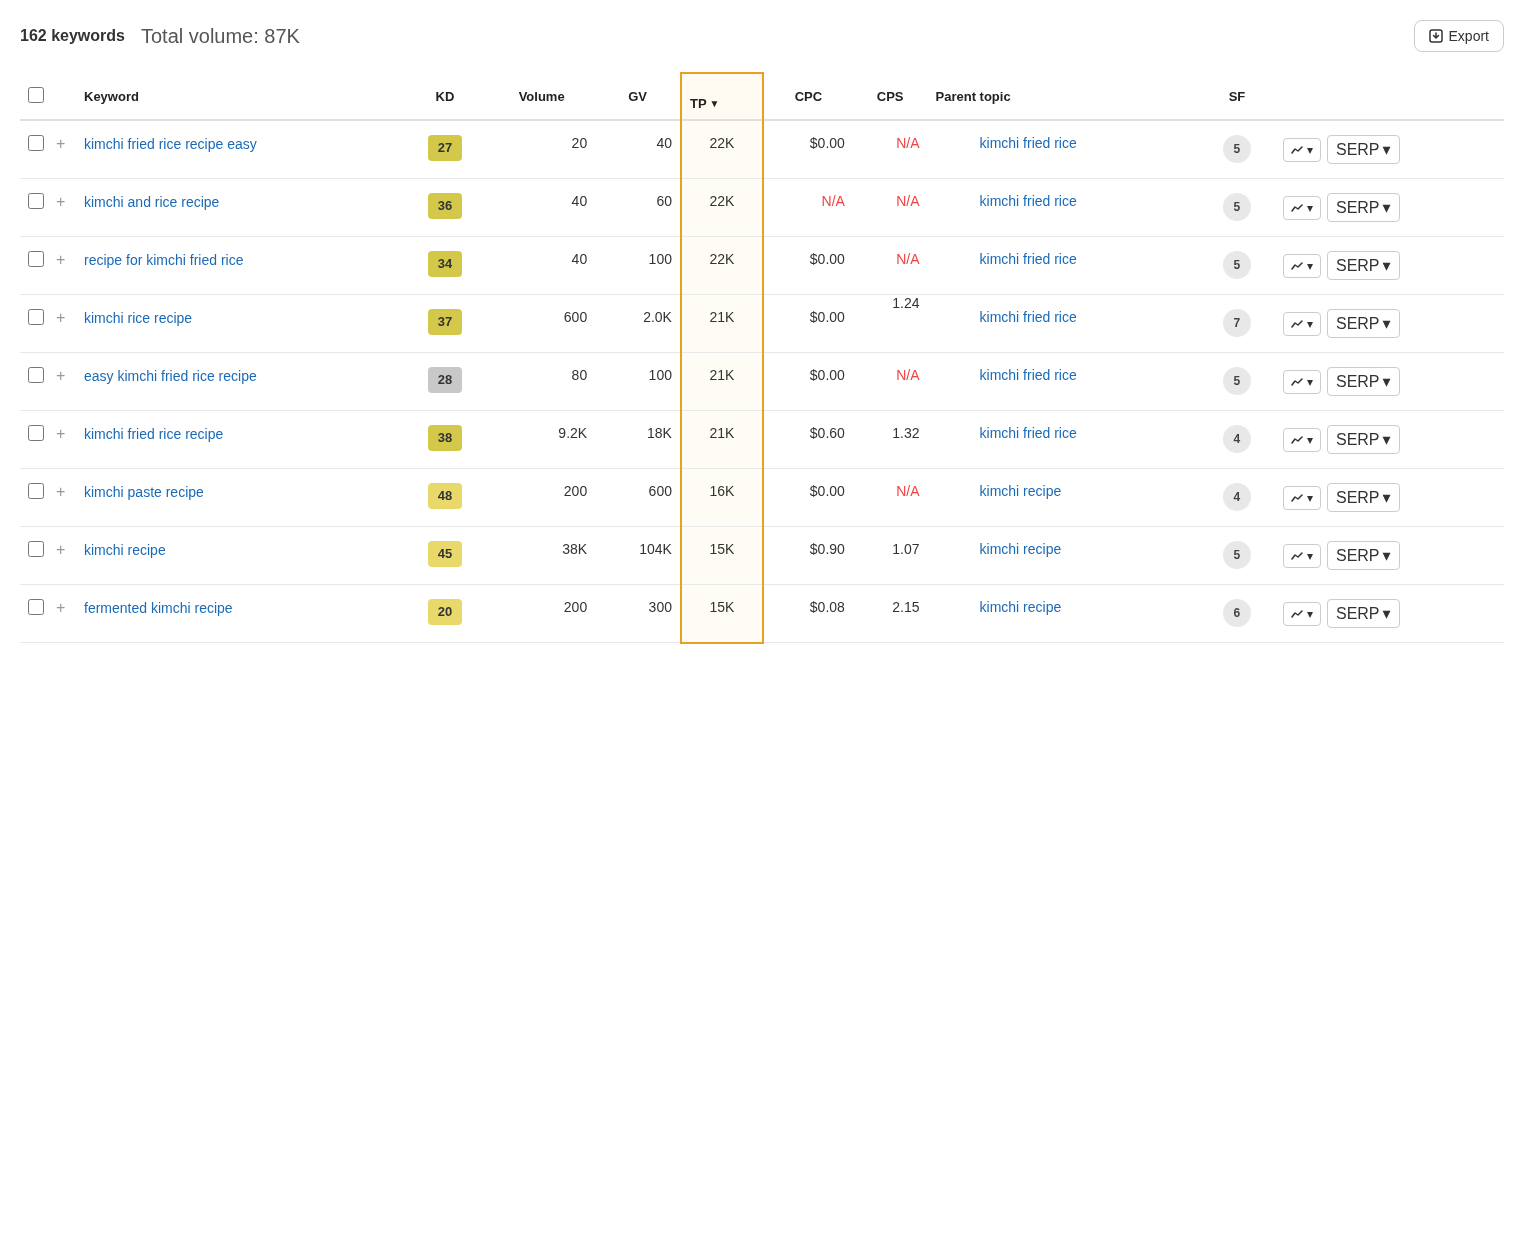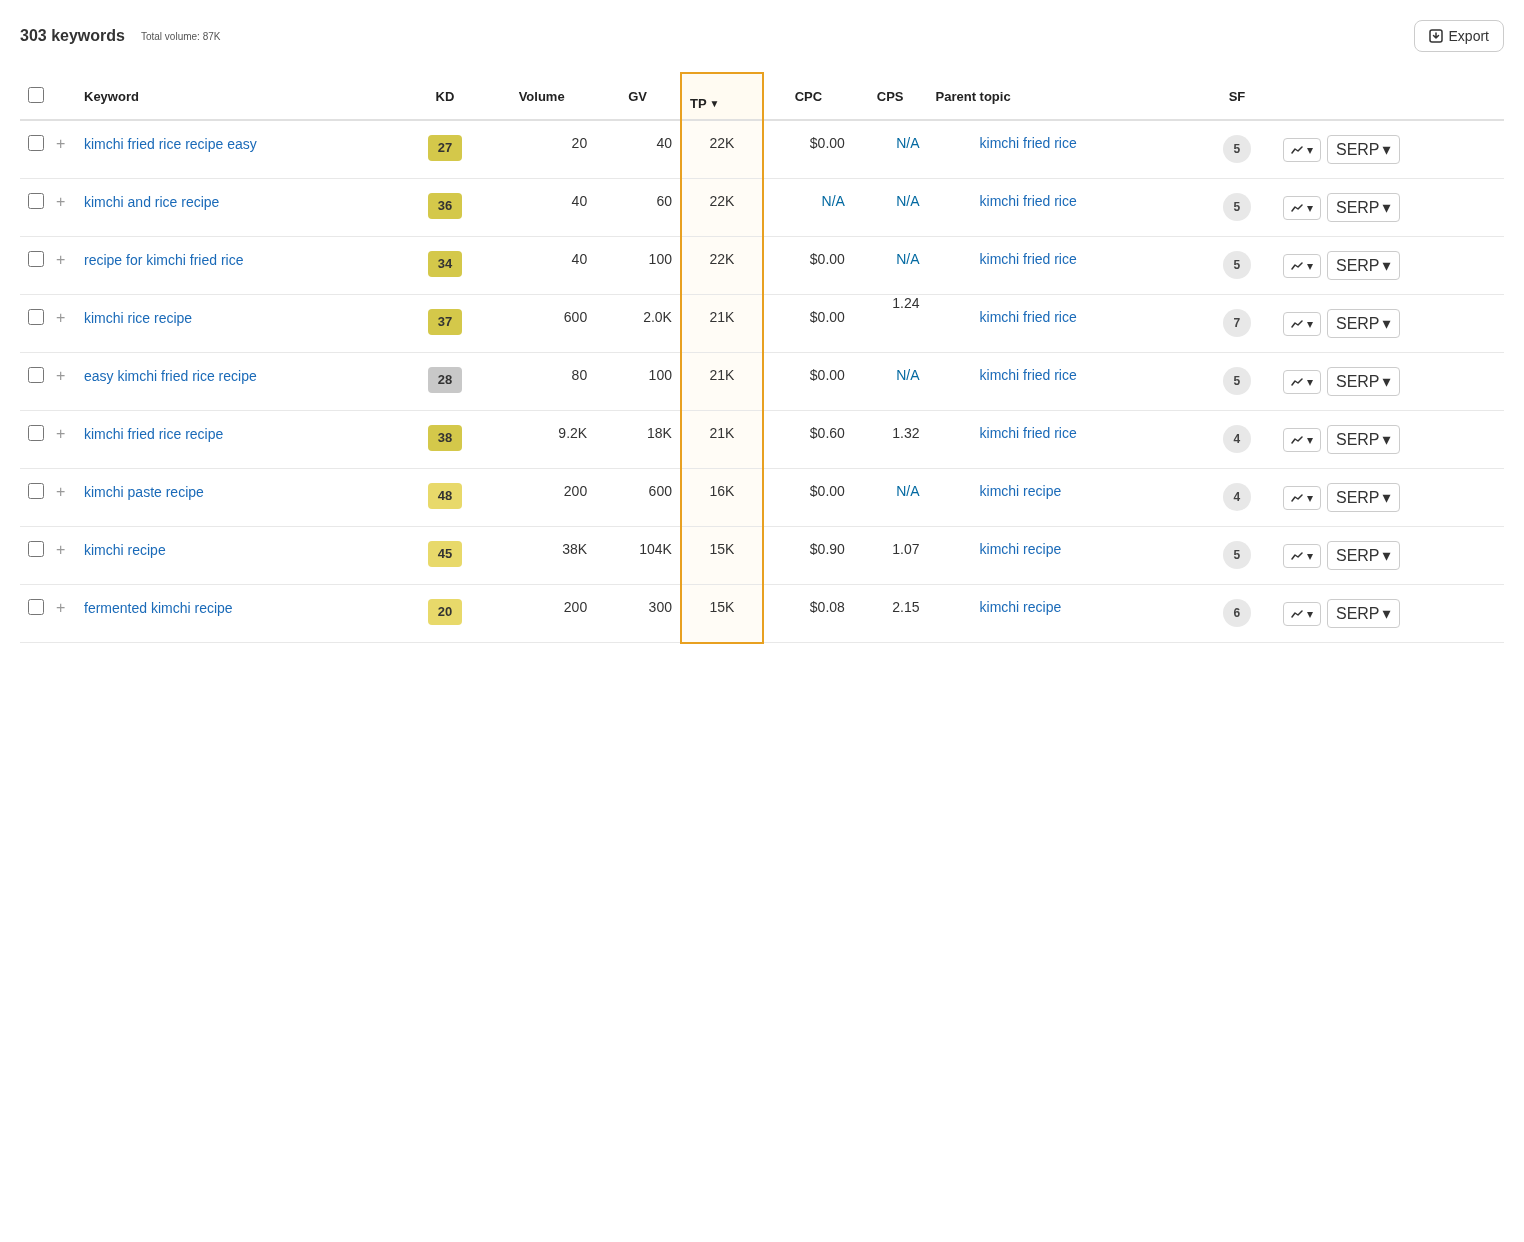--- a/index.html
+++ b/index.html
@@ -20,21 +20,21 @@
       display: flex;
       align-items: center;
       gap: 16px;
     }
     .keywords-count {
       font-weight: 700;
       font-size: 16px;
     }
     .total-volume {
       color: #555;
-      font-size: 10px;
+      font-size: 20px;
     }
     .export-btn {
       display: flex;
       align-items: center;
       gap: 6px;
       border: 1px solid #ccc;
       border-radius: 8px;
       padding: 7px 14px;
       background: #fff;
       cursor: pointer;
@@ -96,21 +96,21 @@
       align-items: center;
       justify-content: center;
       width: 28px;
       height: 28px;
       border-radius: 50%;
       background: #e8e8e8;
       font-size: 12px;
       font-weight: 600;
       color: #444;
     }
-    .na-text { color: #0369a1; }
+    .na-text { color: #ef4444; }
     .serp-btn {
       display: flex;
       align-items: center;
       gap: 3px;
       border: 1px solid #ccc;
       border-radius: 4px;
       padding: 4px 8px;
       background: #fff;
       cursor: pointer;
       font-size: 16px;
@@ -160,21 +160,21 @@
       position: relative;
       padding-top: 22px;
       padding-bottom: 8px;
     }
   </style>
 </head>
 <body>
 
 <div class="header">
   <div class="header-left">
-    <span class="keywords-count">303 keywords</span>
+    <span class="keywords-count">162 keywords</span>
     <span class="total-volume">Total volume: 87K</span>
   </div>
   <button class="export-btn">
     <svg width="14" height="14" viewBox="0 0 14 14" fill="none">
       <rect x="1" y="1" width="12" height="12" rx="2" stroke="#333" stroke-width="1.5" fill="none"></rect>
       <path d="M7 4v5M4.5 6.5L7 9l2.5-2.5" stroke="#333" stroke-width="1.5" stroke-linecap="round" stroke-linejoin="round"></path>
     </svg>
     <span>Export</span>
   </button>
 </div>

